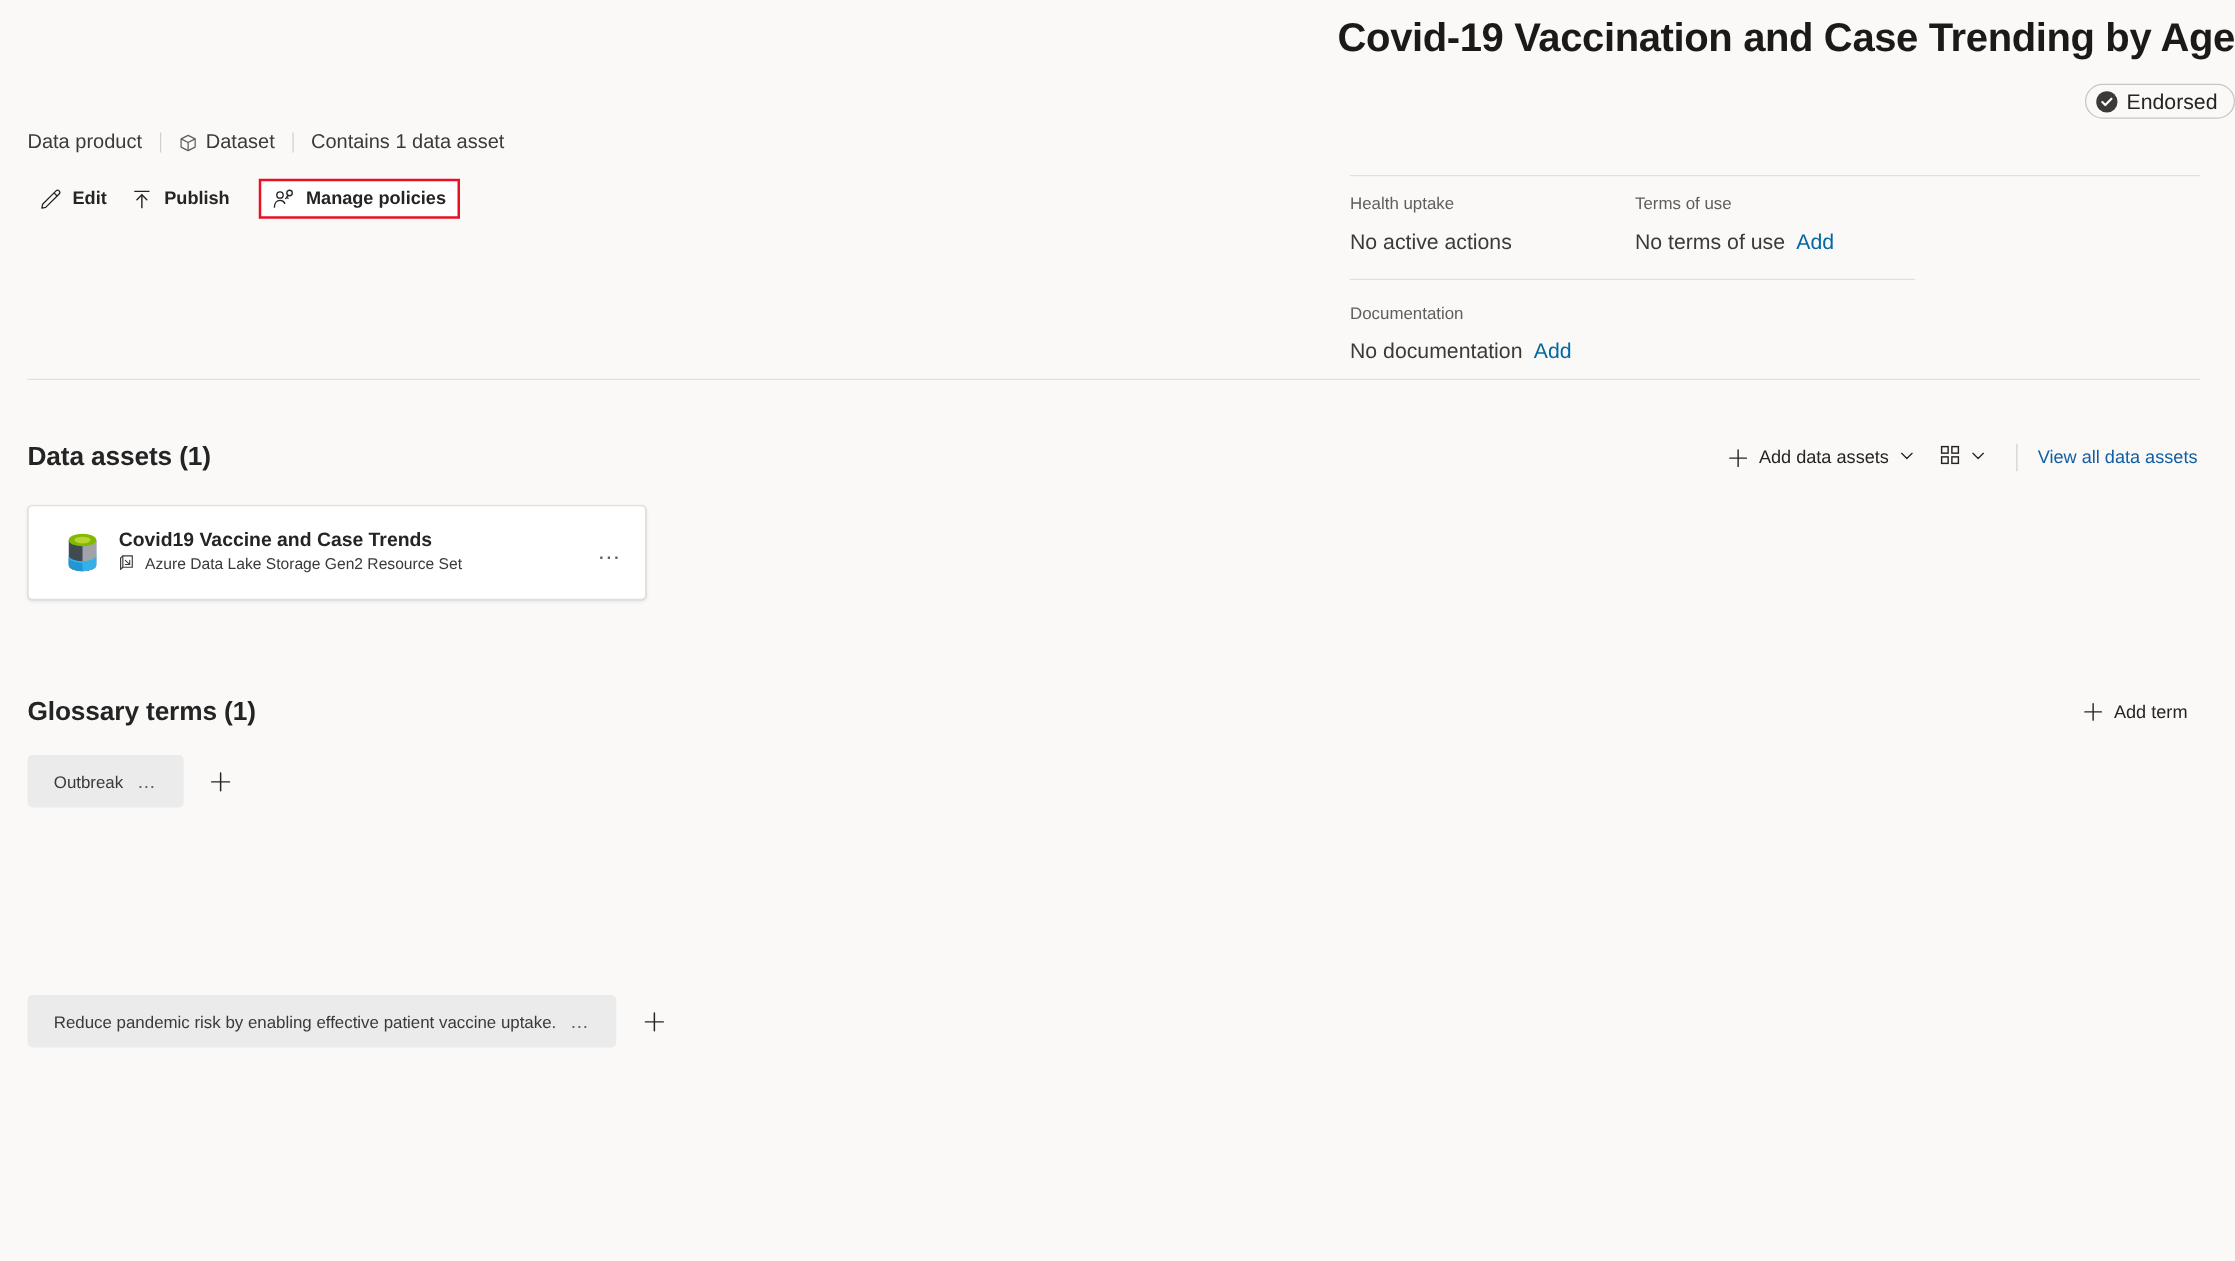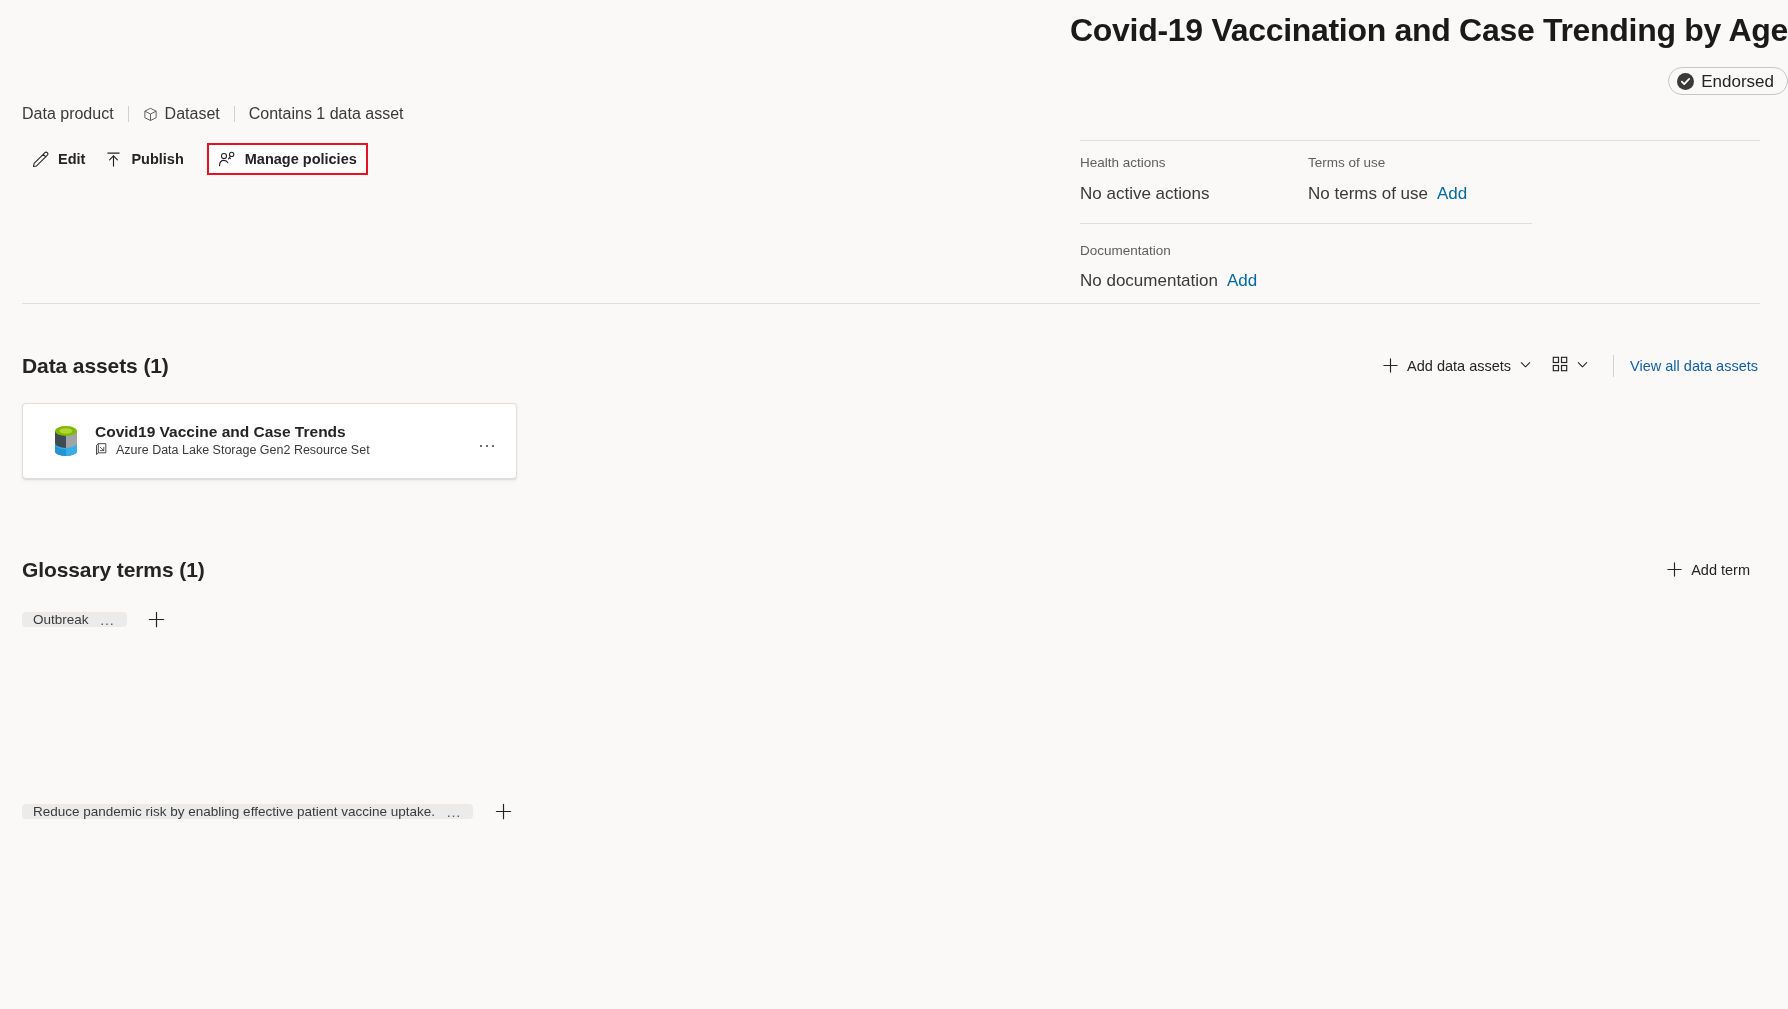--- a/index.html
+++ b/index.html
@@ -132,22 +132,22 @@
   .asset-more {
     color: #605e5c; font-size: 19px; letter-spacing: 1.5px;
     cursor: pointer; padding: 2px 4px; line-height: 0.6; align-self: center;
   }
 
   
   .chip-row { display: flex; align-items: center; gap: 0; margin-top: 20px; }
   .chip {
     display: inline-flex; align-items: center; gap: 11px;
     background: #ebebeb; border-radius: 4px;
-    padding: 7px 11px; font-size: 13.5px; color: #3b3a39;
-    height: 15px; white-space: nowrap; cursor: pointer;
+    padding: 7px 21px; font-size: 13.5px; color: #3b3a39;
+    height: 42px; white-space: nowrap; cursor: pointer;
   }
   .chip-more {
     color: #605e5c; font-size: 15px; letter-spacing: 1.4px;
     line-height: 0.6; cursor: pointer;
   }
   .chip-add {
     display: inline-flex; align-items: center; justify-content: center;
     width: 32px; height: 31px; margin-left: 14px; cursor: pointer;
   }
   .plus-svg { display: block; }
@@ -219,21 +219,21 @@
         </svg>
       </span>
       <span class="cmd-label">Manage policies</span>
     </button>
   </div>
 
   <div class="info-panel">
     <div class="hr-full" style="left:0; right:-160px; top:0;"></div>
     <div class="info-row">
       <div class="info-col health">
-        <div class="info-label">Health actions</div>
+        <div class="info-label">Health uptake</div>
         <div class="info-value">
           <span>No active actions</span>
         </div>
       </div>
       <div class="info-col terms">
         <div class="info-label">Terms of use</div>
         <div class="info-value">
           <span>No terms of use</span>
           <span class="link">Add</span>
         </div>

